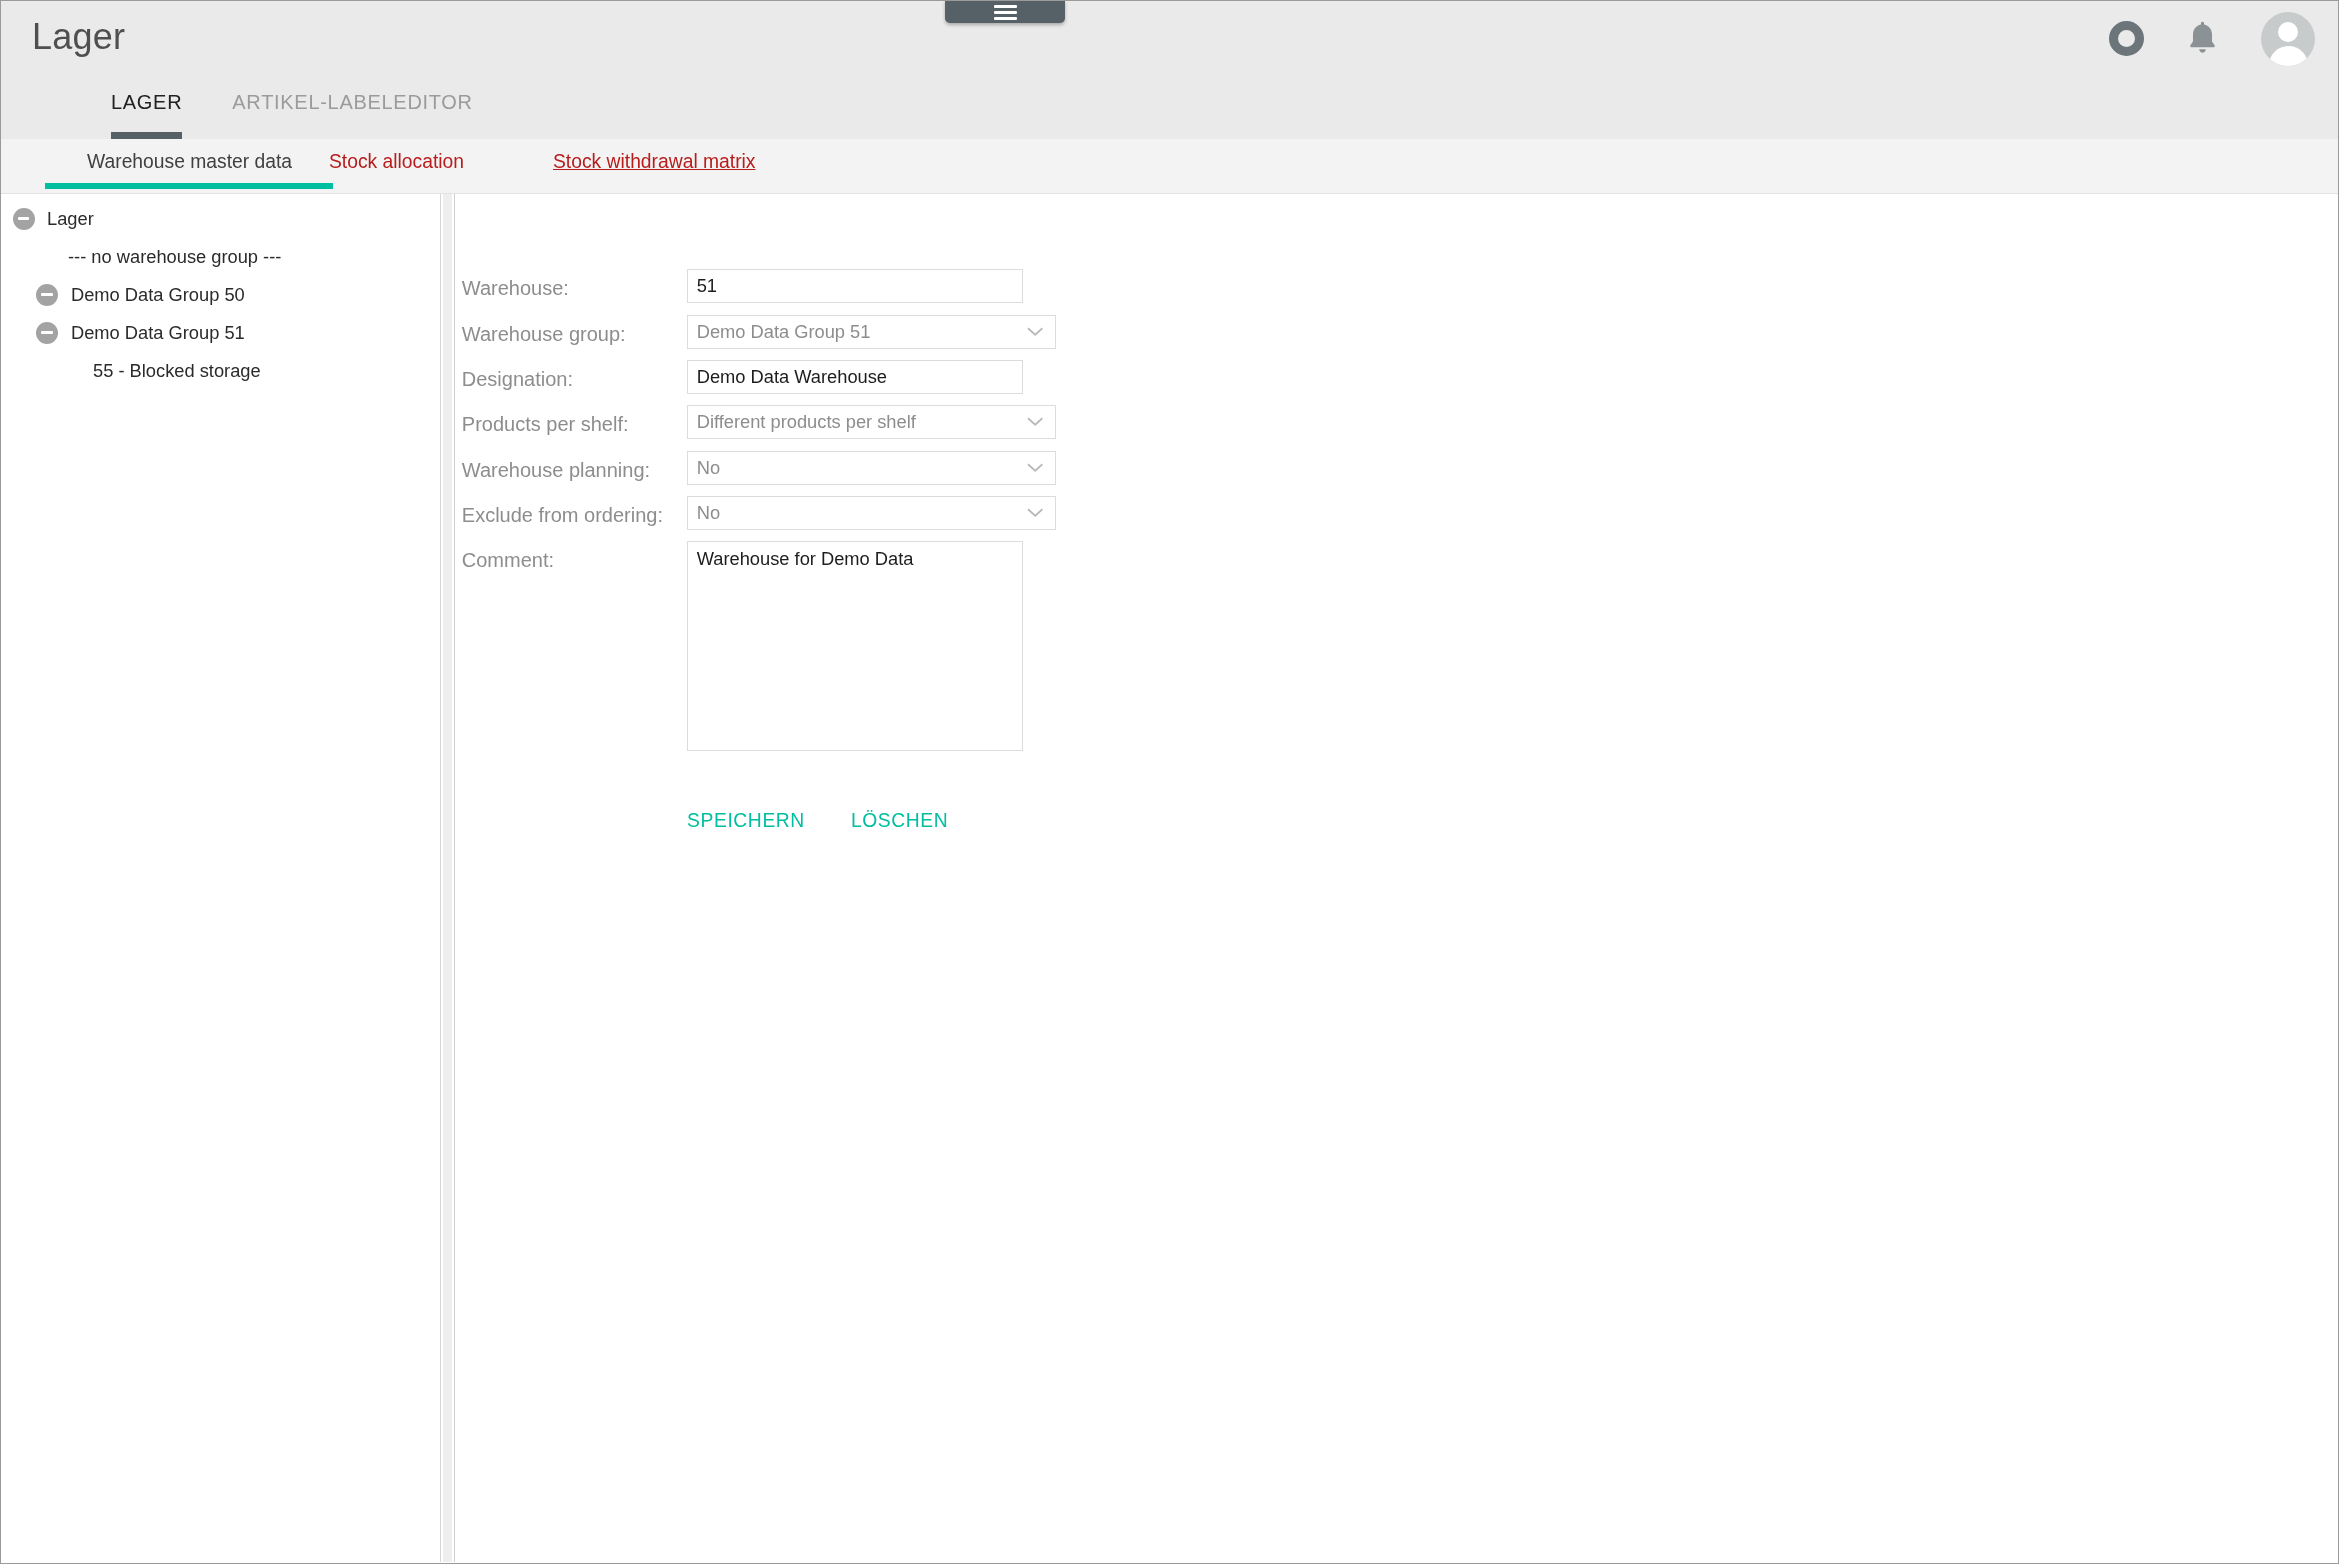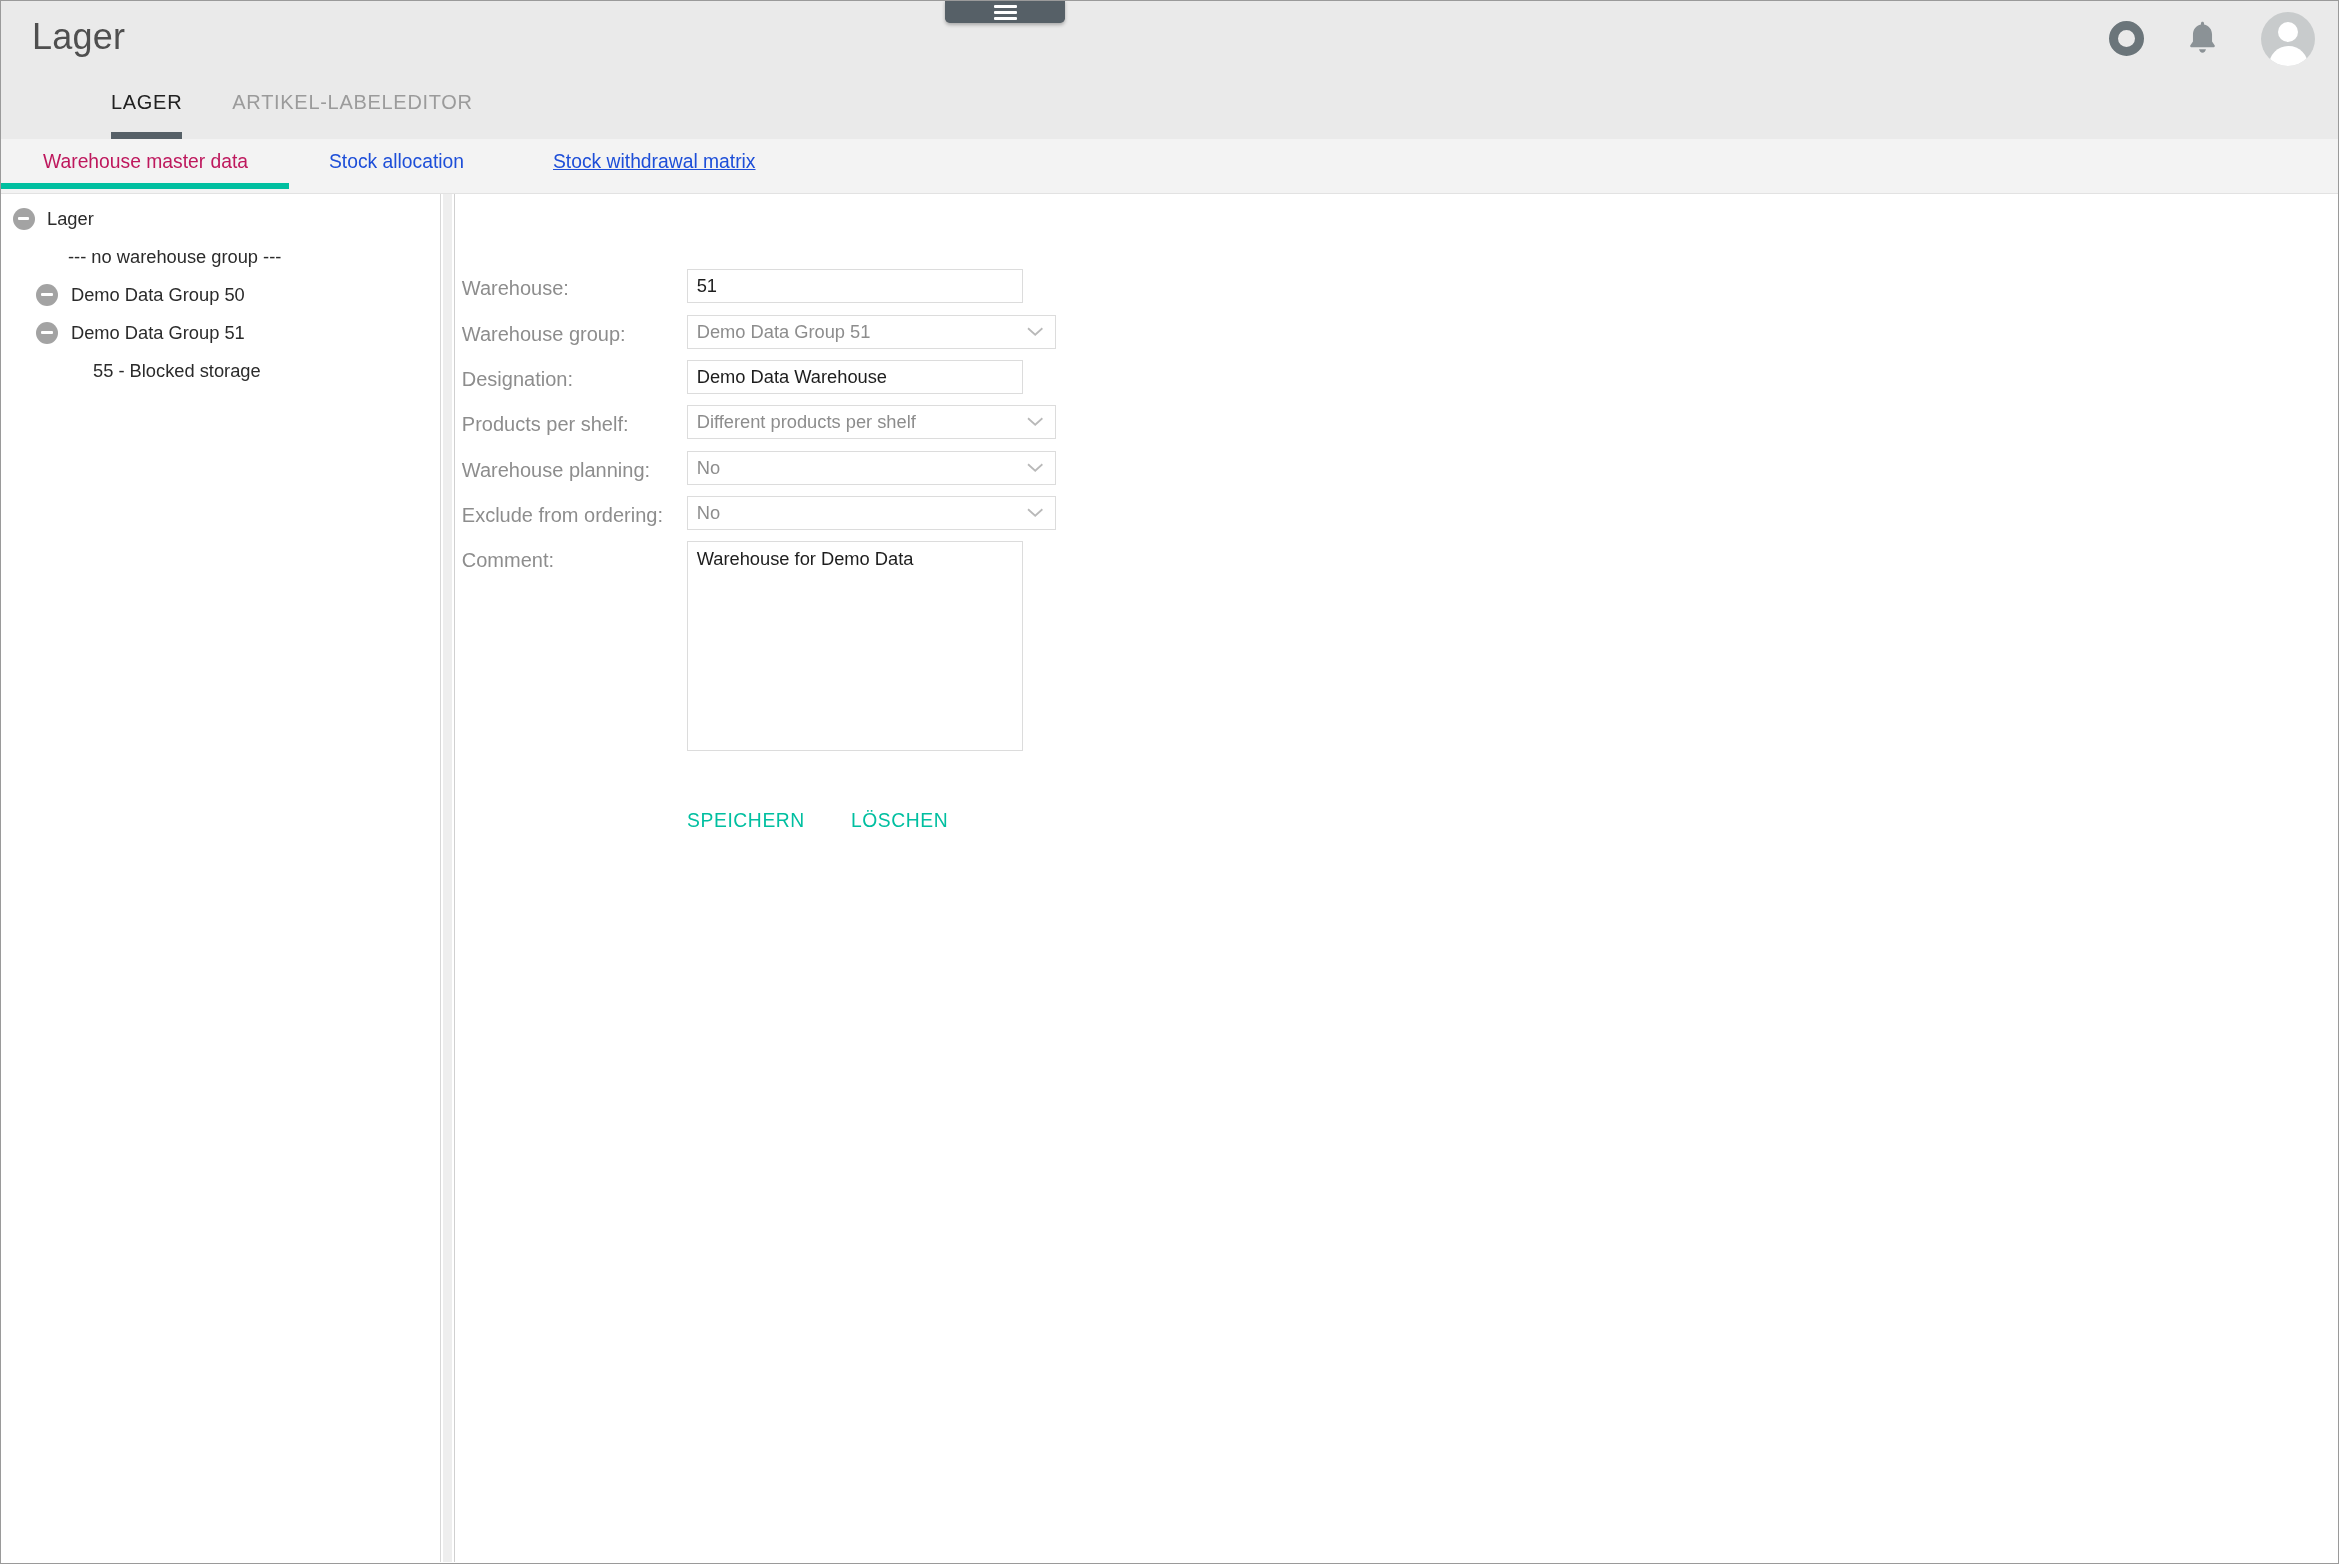--- a/index.html
+++ b/index.html
@@ -145,24 +145,24 @@
     top: 138px;
     height: 55px;
     background: #f3f3f3;
     border-bottom: 1px solid #e2e2e2;
     box-sizing: border-box;
   }
   .subtab {
     position: absolute;
     top: 11.6px;
     font-size: 19.3px;
-    color: #1d4ed8;
-    cursor: pointer;
-  }
-  .subtab.active { color: #be185d; }
+    color: #b91c1c;
+    cursor: pointer;
+  }
+  .subtab.active { color: #404040; margin-left: 44px; }
   .subtab.active::after {
     content: "";
     position: absolute;
     left: -42px;
     right: -41px;
     bottom: -16.4px;
     height: 5.8px;
     background: #00bfa0;
   }
   .subtab-0 { left: 42px; }

